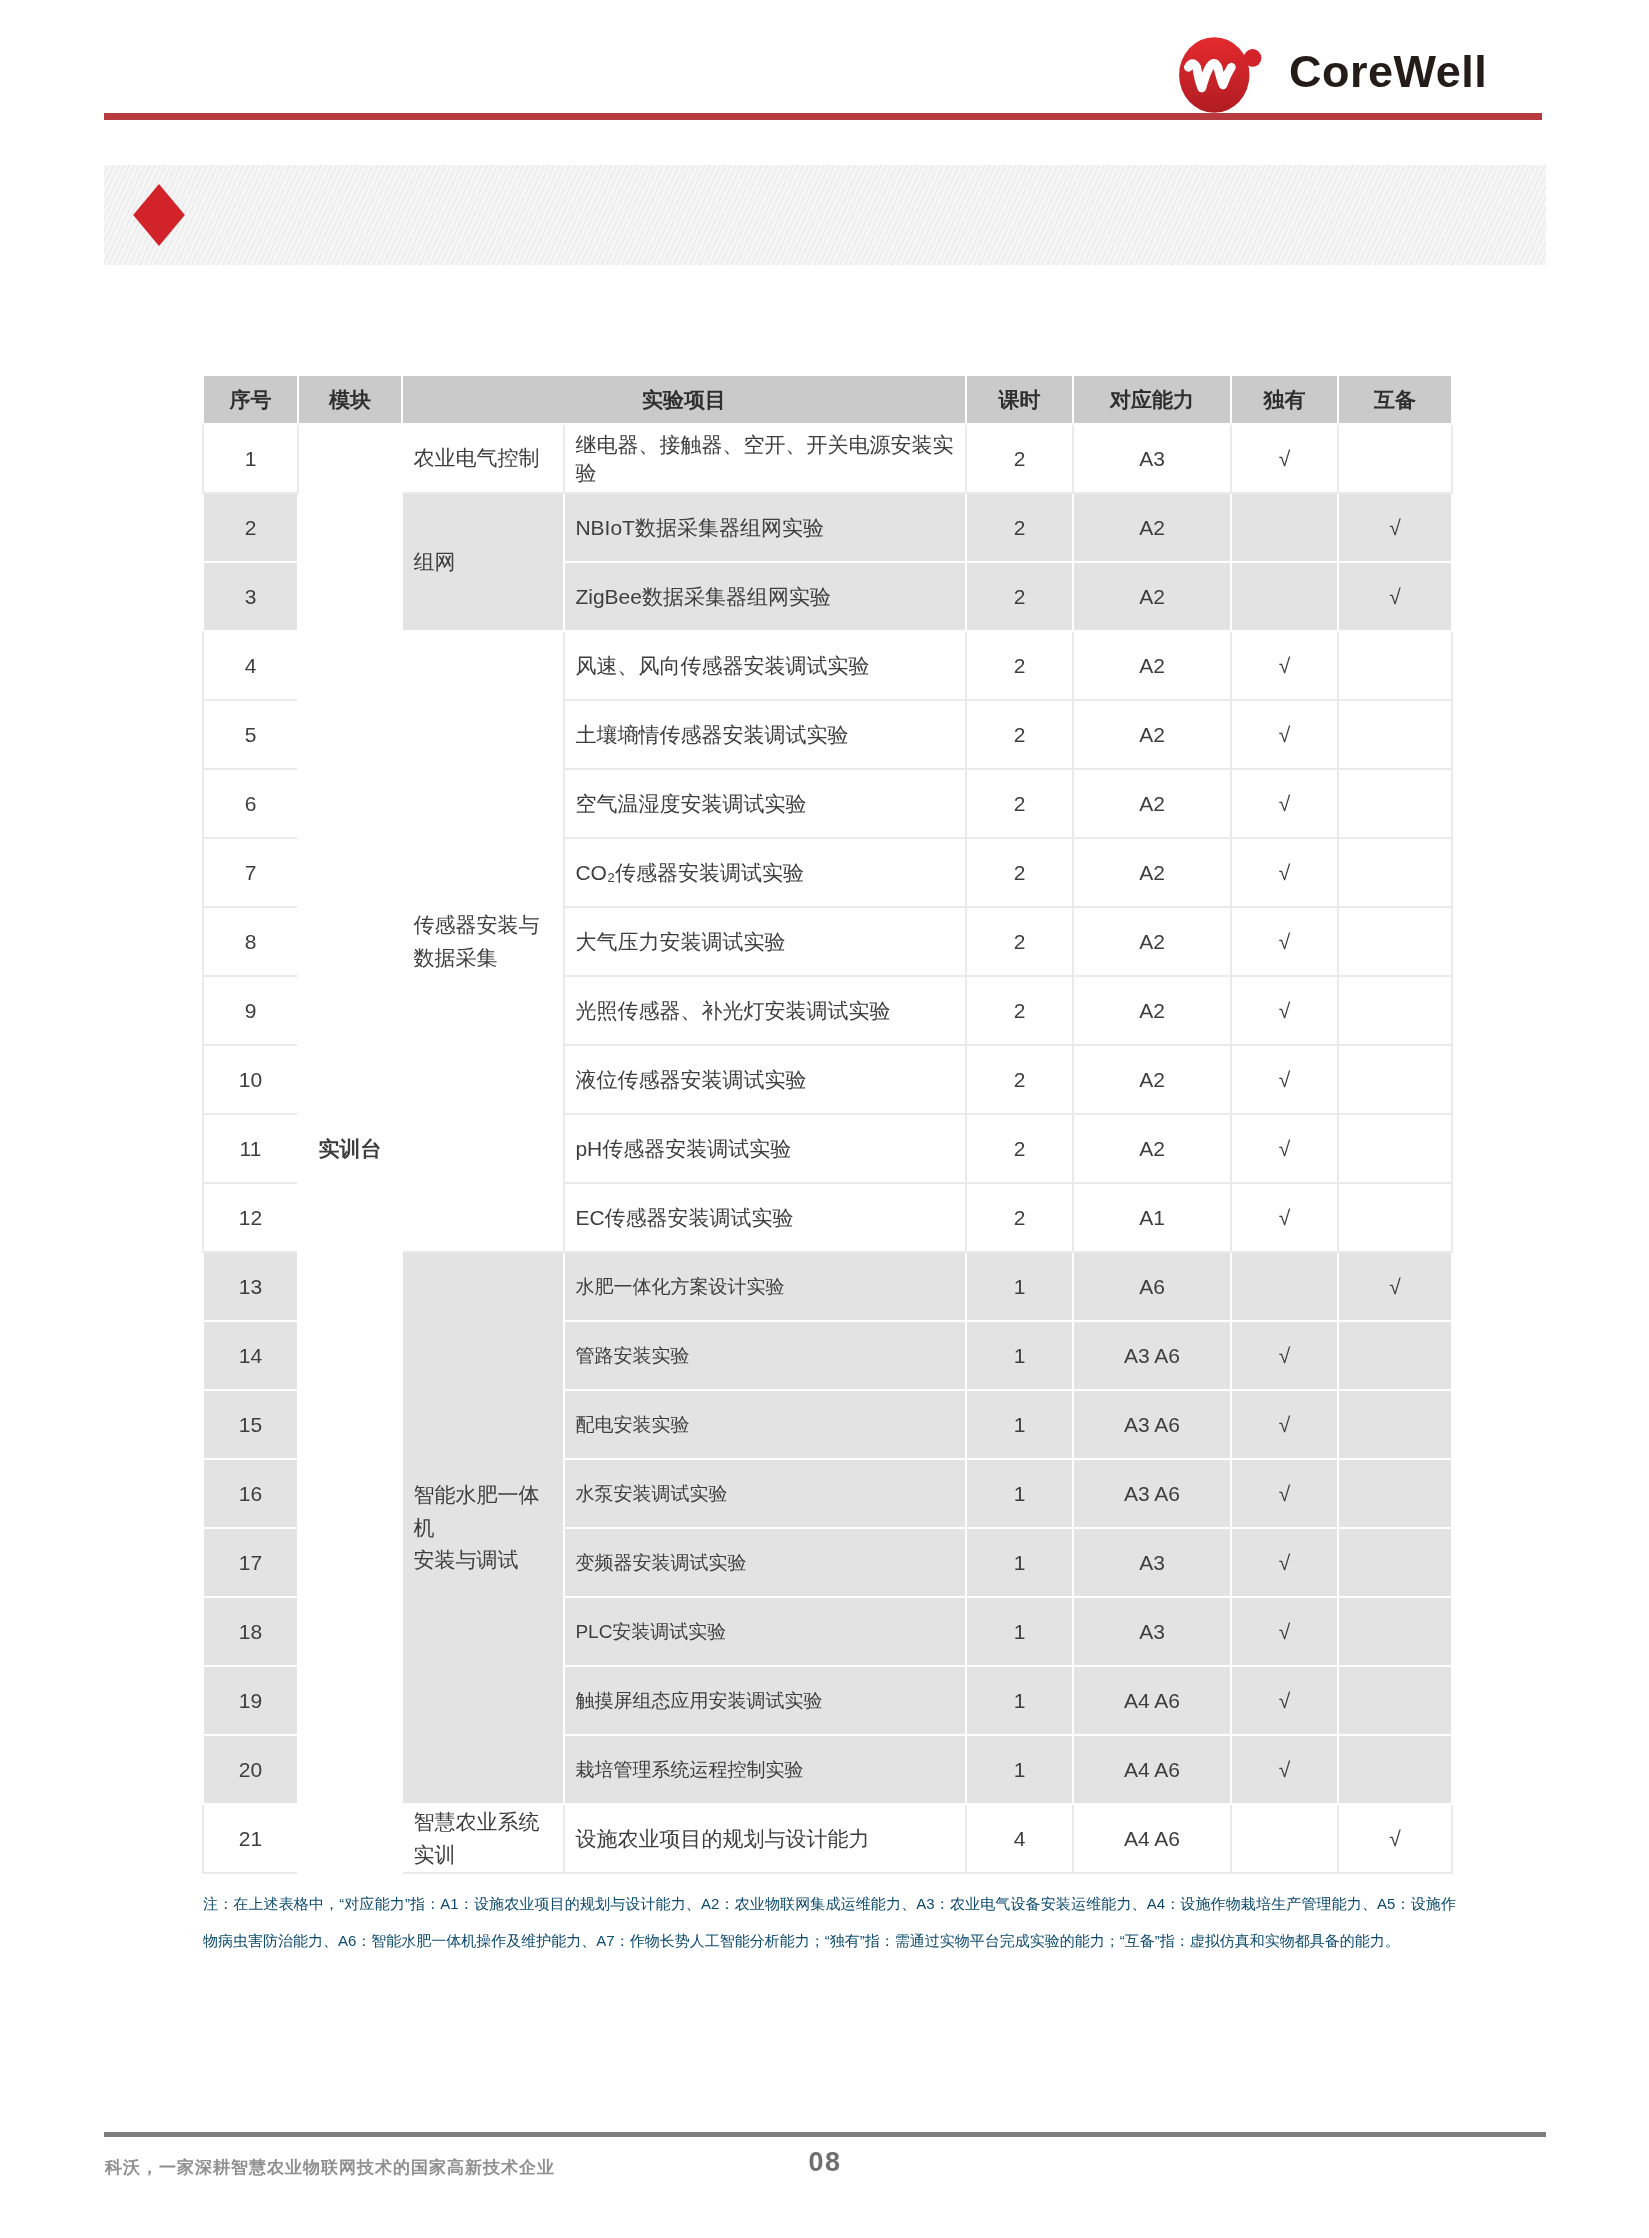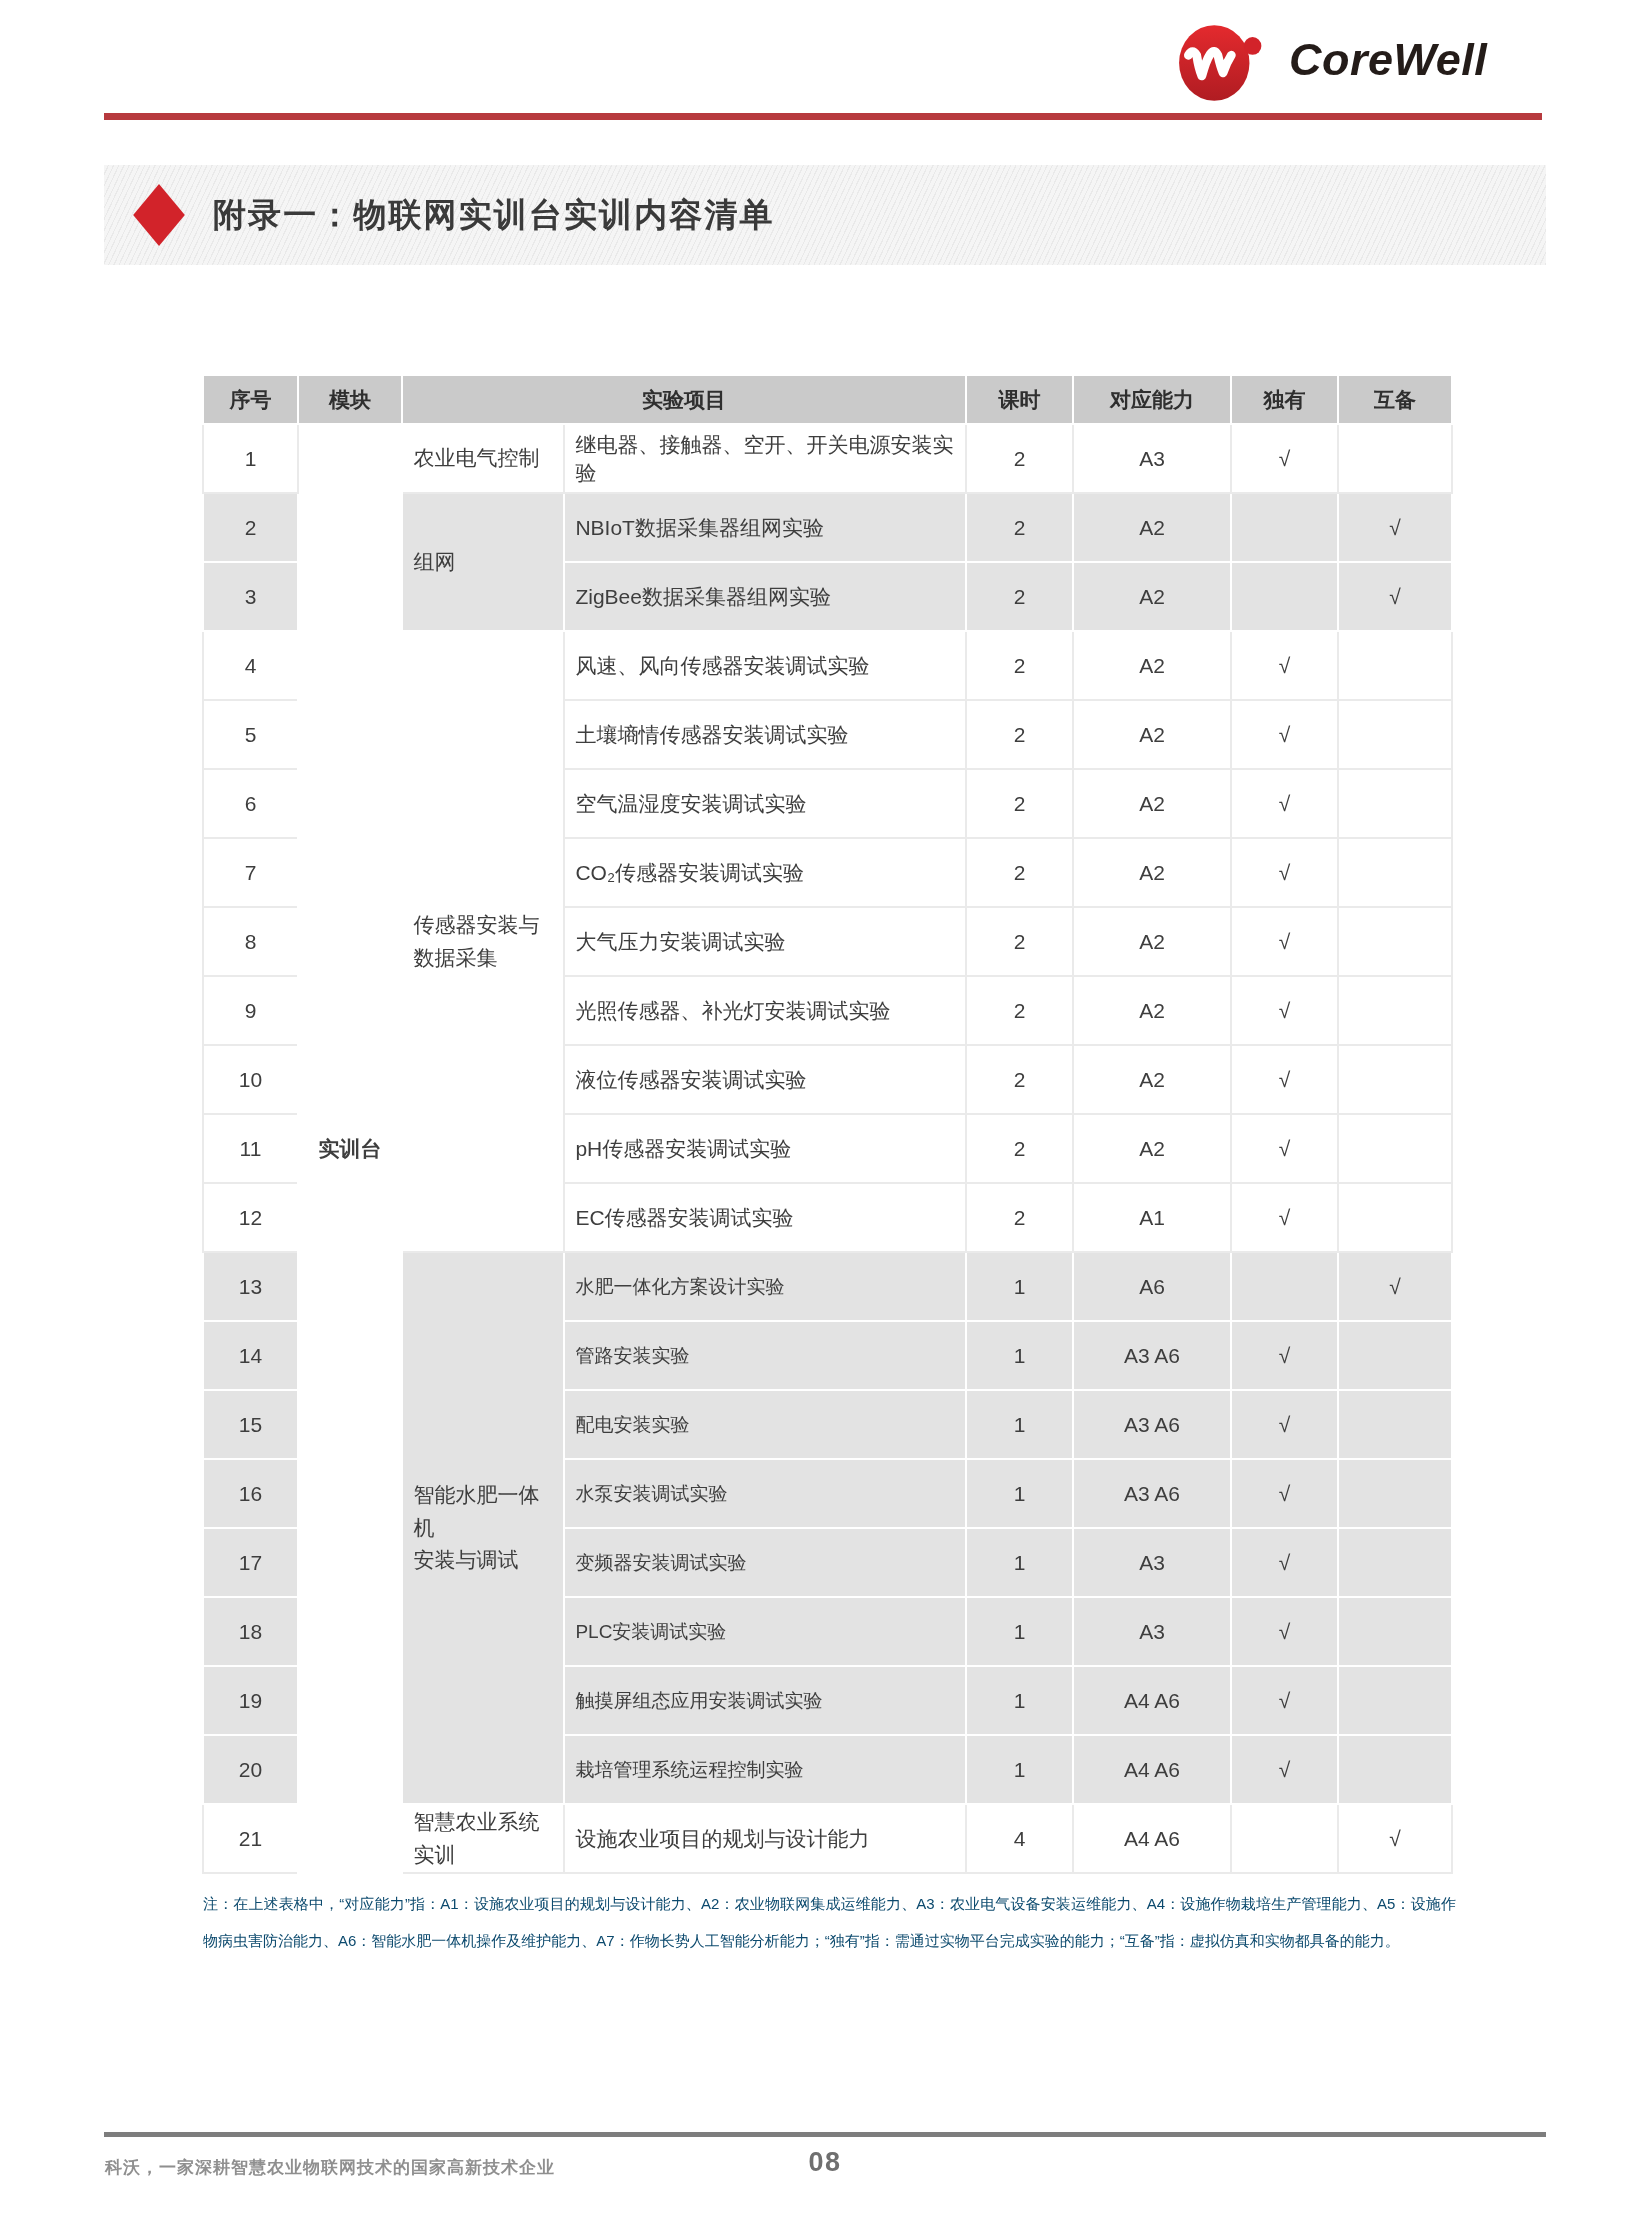--- a/index.html
+++ b/index.html
@@ -4,21 +4,21 @@
 <style>
   * { margin:0; padding:0; box-sizing:border-box; }
   html,body { background:#ffffff; }
   body {
     width:1650px; height:2239px; position:relative;
     font-family:"Liberation Sans","DejaVu Sans",sans-serif;
     color:#3e3e3e;
   }
 
   
-  .logo-block { position:absolute; top:19px; left:1177px; width:374px; height:88px;font-style:italic; }
+  .logo-block { position:absolute; top:31px; left:1177px; width:374px; height:88px; }
   .logo-mark { position:absolute; left:0; top:5.2px; width:88px; height:78px; }
   .logo-text {
     position:absolute; left:112px; top:14.5px;
     font-size:45px; font-weight:800; color:#241c19; letter-spacing:0.5px;
   }
   .header-rule {
     position:absolute; top:113px; left:104px; width:1438px; height:6.8px;
     background:#b73a3e;
   }
 
@@ -91,21 +91,20 @@
     <path d="M22 60 q8 -14 16 0 q4 26 10 40 q8 -30 16 -42 q8 -12 15 2 q5 22 10 34 q7 -20 16 -34" fill="none" stroke="#ffffff" stroke-width="17" stroke-linecap="round" stroke-linejoin="round"></path>
   </svg>
   <div class="logo-text">CoreWell</div>
 </div>
 <div class="header-rule"></div>
 
 <div class="title-banner">
   <svg class="diamond" viewBox="0 0 100 120" aria-hidden="true">
     <polygon points="50,0 100,60 50,120 0,60" fill="#d2232a"></polygon>
   </svg>
-  <div class="page-title">附录一：物联网实训台实训内容清单</div>
 </div>
 
 <table class="training">
   <colgroup>
     <col style="width:95px">
       <col style="width:104px">
       <col style="width:162px">
       <col style="width:402px">
     <col style="width:107px">
       <col style="width:158px">

